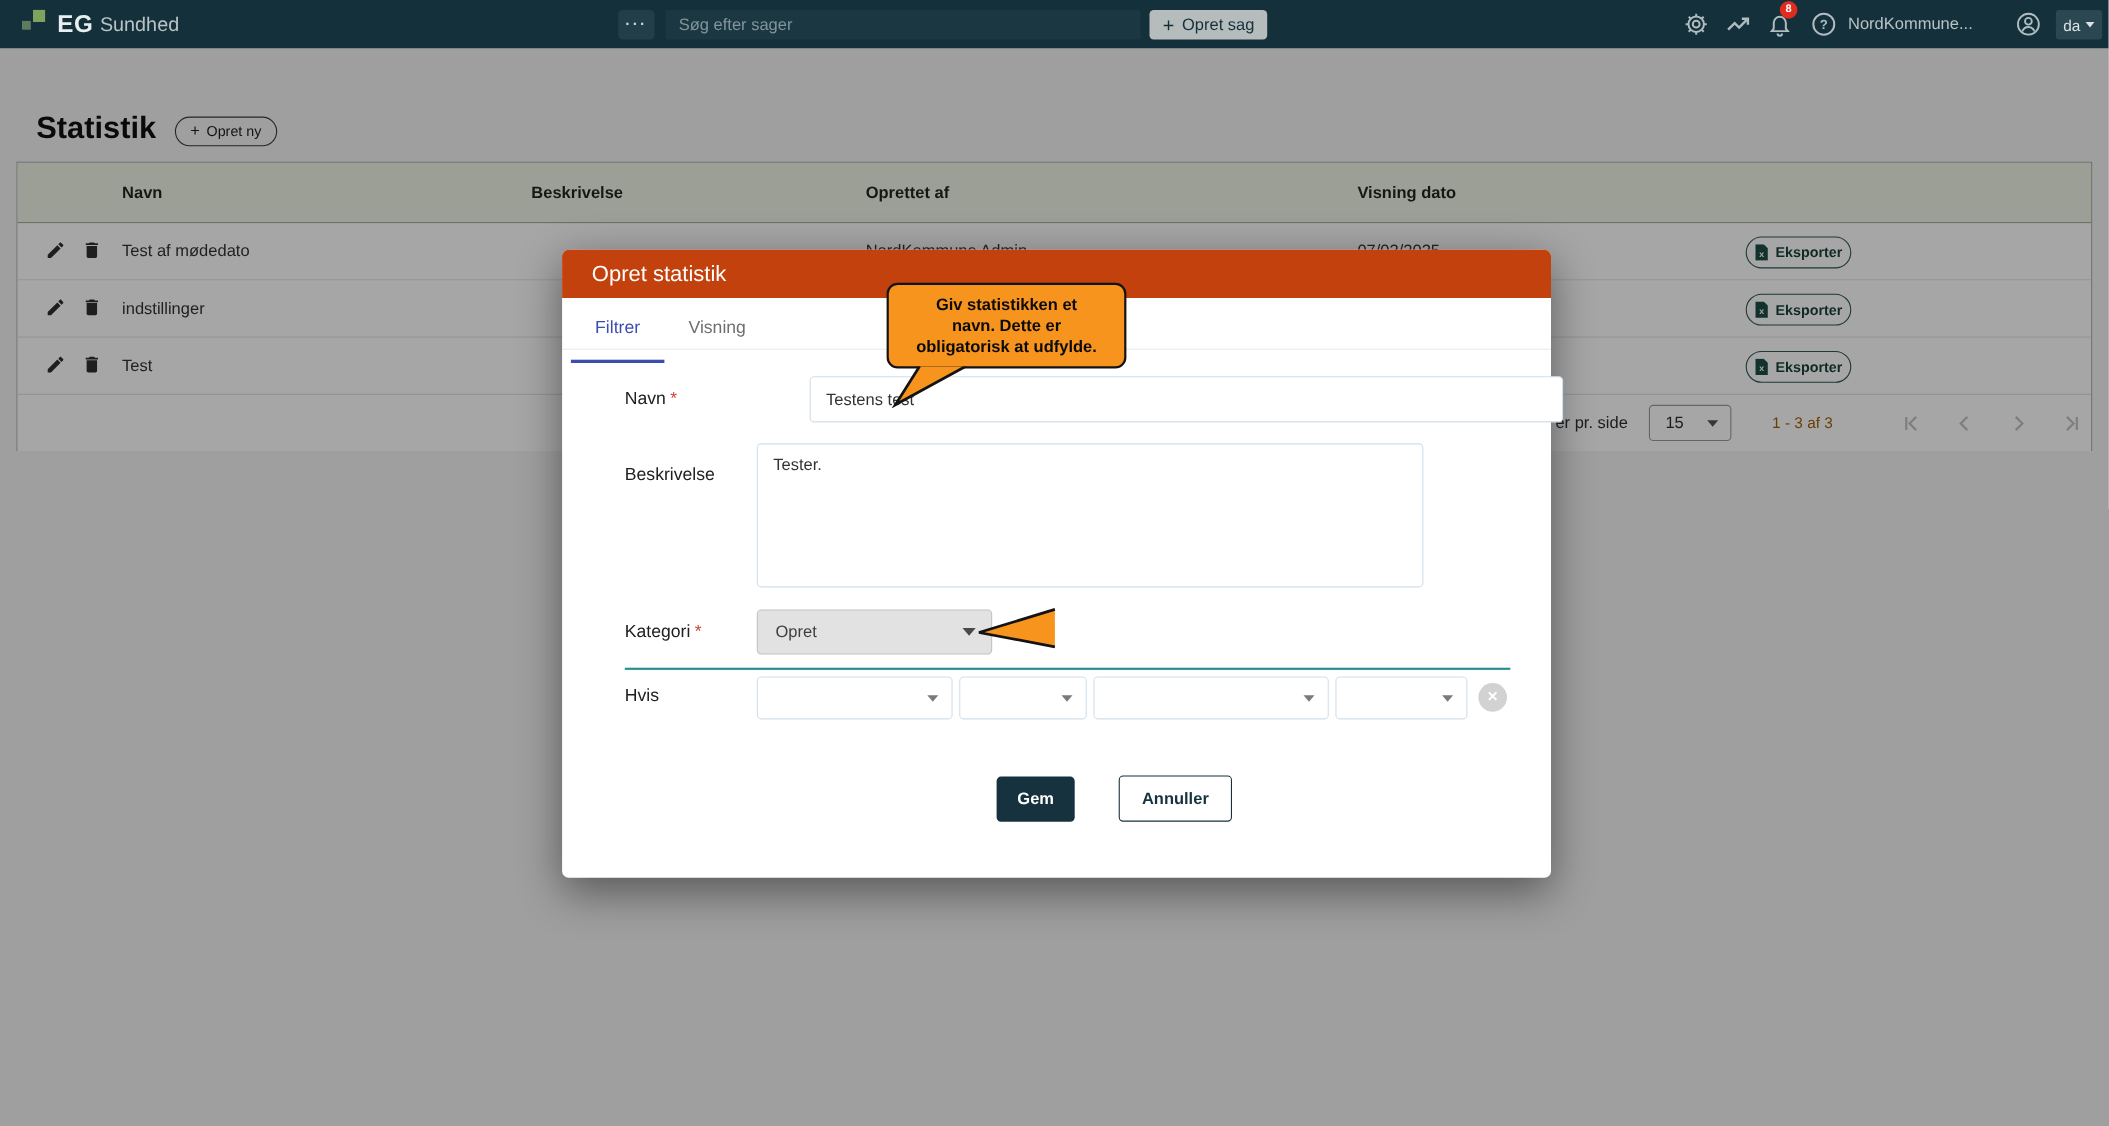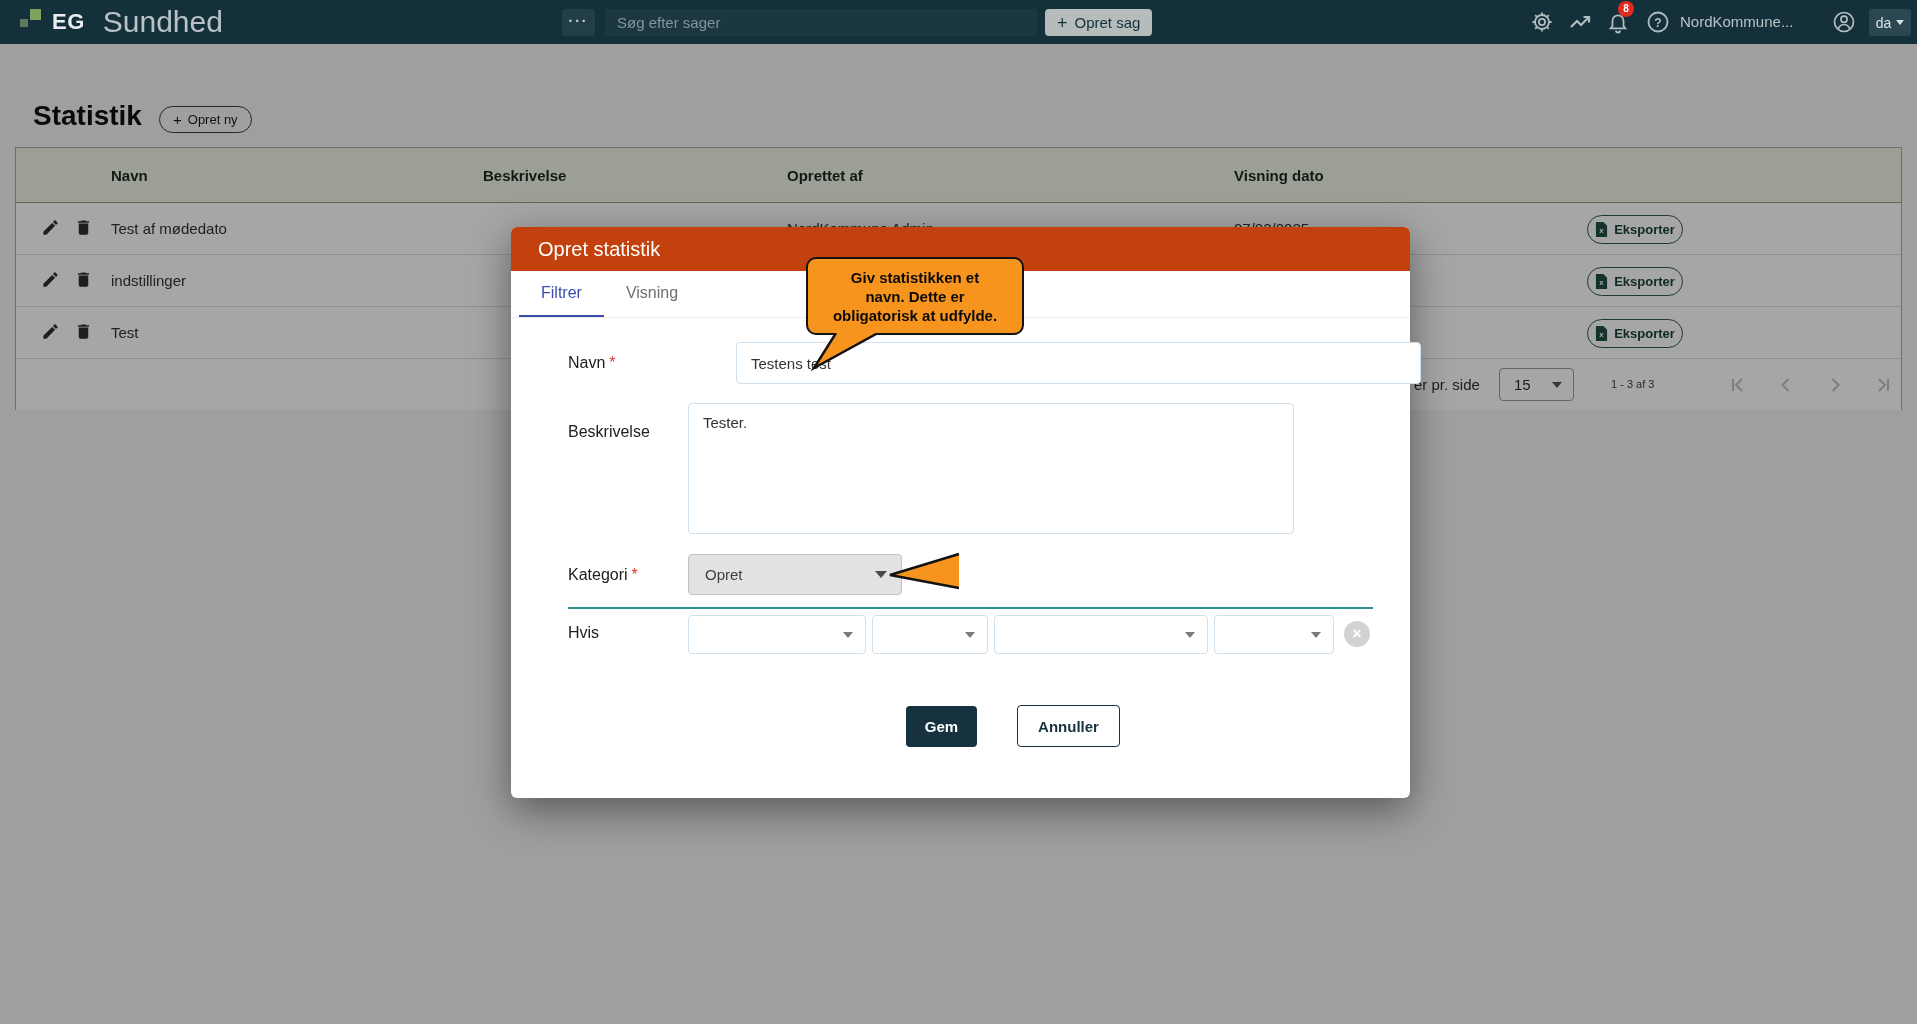--- a/index.html
+++ b/index.html
@@ -7,21 +7,21 @@
   body { font-family:"Liberation Sans", sans-serif; background:#f5f5f5; }
   #app { position:relative; width:1917px; height:1024px; }
 
   
   .topbar { position:absolute; left:0; top:0; width:1917px; height:44px; background:#14313b; z-index:40;padding-left:11px; }
   .logo { position:absolute; left:18px; top:0; height:44px; display:flex; align-items:center; cursor:default; }
   .logo-mark { position:relative; width:26px; height:26px; margin-right:8px; }
   .logo-sq-small { position:absolute; left:2px; top:10px; width:8px; height:8px; background:#5e7a5f; }
   .logo-sq-big   { position:absolute; left:12px; top:0px; width:11px; height:11px; background:#7fa35c; }
   .brand-bold { font-size:22px; font-weight:700; color:#e9eff0; letter-spacing:.5px; }
-  .brand-reg  { font-size:30px; font-weight:400; color:#b9c3c6; margin-left:18px; }
+  .brand-reg  { font-size:18px; font-weight:400; color:#b9c3c6; margin-left:6px; }
   .tb-ellipsis { position:absolute; left:562px; top:9px; width:33px; height:27px; background:#223e48; border-radius:4px;
     color:#cdd5d7; font-size:14px; font-weight:700; letter-spacing:2px; text-align:center; line-height:24px; cursor:pointer; }
   .tb-search { position:absolute; left:605px; top:9px; width:432px; height:27px; background:#1b3741; border:none; border-radius:3px;
     color:#cfd8da; font-size:15px; padding:0 12px; outline:none; font-family:"Liberation Sans",sans-serif; }
   .tb-search::placeholder { color:#83959b; }
   .tb-create { position:absolute; left:1045px; top:9px; height:27px; padding:0 12px; background:#b6bcbc; border:none; border-radius:4px;
     color:#14313b; font-size:15px; display:flex; align-items:center; gap:7px; cursor:pointer; font-family:"Liberation Sans",sans-serif; }
   .tb-create .plus { font-size:18px; font-weight:400; line-height:1; }
   .tb-icon { position:absolute; top:10px; width:24px; height:24px; cursor:pointer; }
   .tb-icon svg { width:24px; height:24px; display:block; }
@@ -54,35 +54,35 @@
     background:transparent; color:#173f38; font-size:13px; font-weight:600; display:flex; align-items:center; justify-content:center;
     gap:6px; cursor:pointer; font-family:"Liberation Sans",sans-serif; }
   .btn-export svg { width:13px; height:15px; display:block; }
 
   .tfoot { position:absolute; left:0; top:211px; width:100%; height:51px; background:#fff; }
   .pp-label { position:absolute; left:1398px; top:0; height:51px; line-height:51px; font-size:15px; color:#2e2e2e; }
   .pp-select { position:absolute; left:1483px; top:9px; width:75px; height:33px; border:1px solid #9d9d9d; border-radius:4px;
     font-size:15px; color:#2e2e2e; display:flex; align-items:center; padding-left:14px; cursor:pointer; background:#fff; }
   .pp-select .tri { position:absolute; right:11px; width:0; height:0; border-left:5px solid transparent; border-right:5px solid transparent;
     border-top:6px solid #555; }
-  .pp-range { position:absolute; left:1595px; top:0; height:51px; line-height:51px; font-size:11px; color:#404040; }
+  .pp-range { position:absolute; left:1595px; top:0; height:51px; line-height:51px; font-size:14px; color:#a16207; }
   .pg-btn { position:absolute; top:14px; width:24px; height:24px; cursor:default; }
   .pg-btn svg { width:24px; height:24px; display:block; stroke:#c2c2c2; stroke-width:2; fill:none; }
   .pg-first { left:1709px; } .pg-prev { left:1758px; } .pg-next { left:1807px; } .pg-last { left:1856px; }
 
   
   .backdrop { position:absolute; left:0; top:44px; width:1917px; height:980px; background:rgba(0,0,0,0.35); z-index:5; }
 
   
   .modal { position:absolute; left:511px; top:227px; width:899px; height:571px; background:#fff; border-radius:6px;
     box-shadow:0 12px 40px rgba(0,0,0,0.45); z-index:10; }
   .modal-header { position:absolute; left:0; top:0; width:100%; height:44px; background:#c2410c; border-radius:6px 6px 0 0;
     color:#fff; font-size:20px; font-weight:500; line-height:44px; padding-left:27px; }
   .tabs { position:absolute; left:8px; top:44px; height:47px; display:flex; }
-  .tab { height:47px; padding:0 22px; font-size:16px; display:flex; align-items:center; cursor:pointer; border-bottom:3px solid transparent; }
+  .tab { height:59px; padding:0 22px; font-size:16px; display:flex; align-items:center; cursor:pointer; border-bottom:3px solid transparent; }
   .tab.active { color:#3c4db0; border-bottom-color:#3c4db0; font-weight:500; }
   .tab.inactive { color:#6f6f6f; }
   .tabs-rule { position:absolute; left:0; top:90px; width:100%; height:1px; background:#ececec; }
 
   .flabel { position:absolute; left:57px; font-size:16px; color:#202020; }
   .req { color:#d43c31; margin-left:4px; }
   .inp-name { position:absolute; left:177px; top:115px; width:685px; height:42px; border:1px solid #cfe0ec; border-radius:4px;
     font-size:15px; color:#333; padding:0 14px; outline:none; font-family:"Liberation Sans",sans-serif; background:#fff;margin-left:48px; }
   .inp-desc { position:absolute; left:177px; top:176px; width:606px; height:131px; border:1px solid #cfe0ec; border-radius:4px;
     font-size:15px; color:#333; padding:10px 14px; outline:none; resize:none; font-family:"Liberation Sans",sans-serif; background:#fff; }

